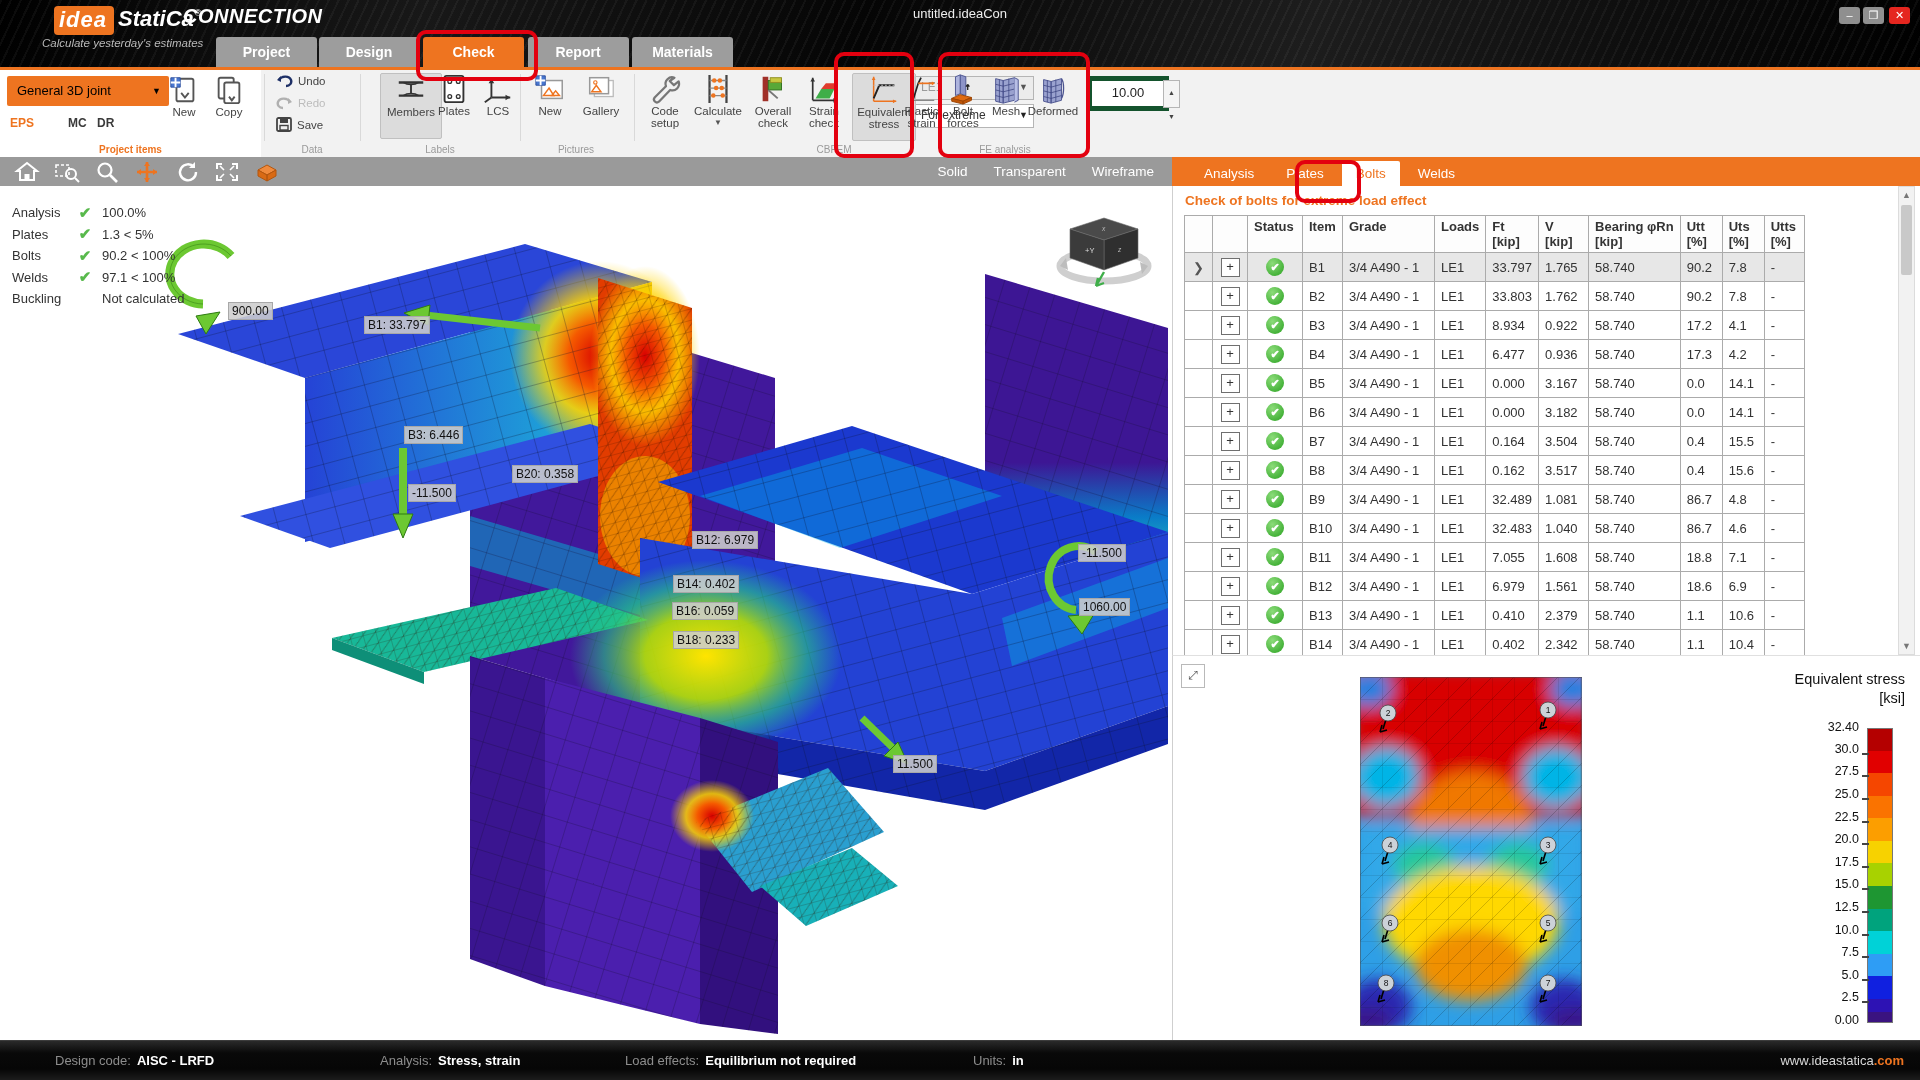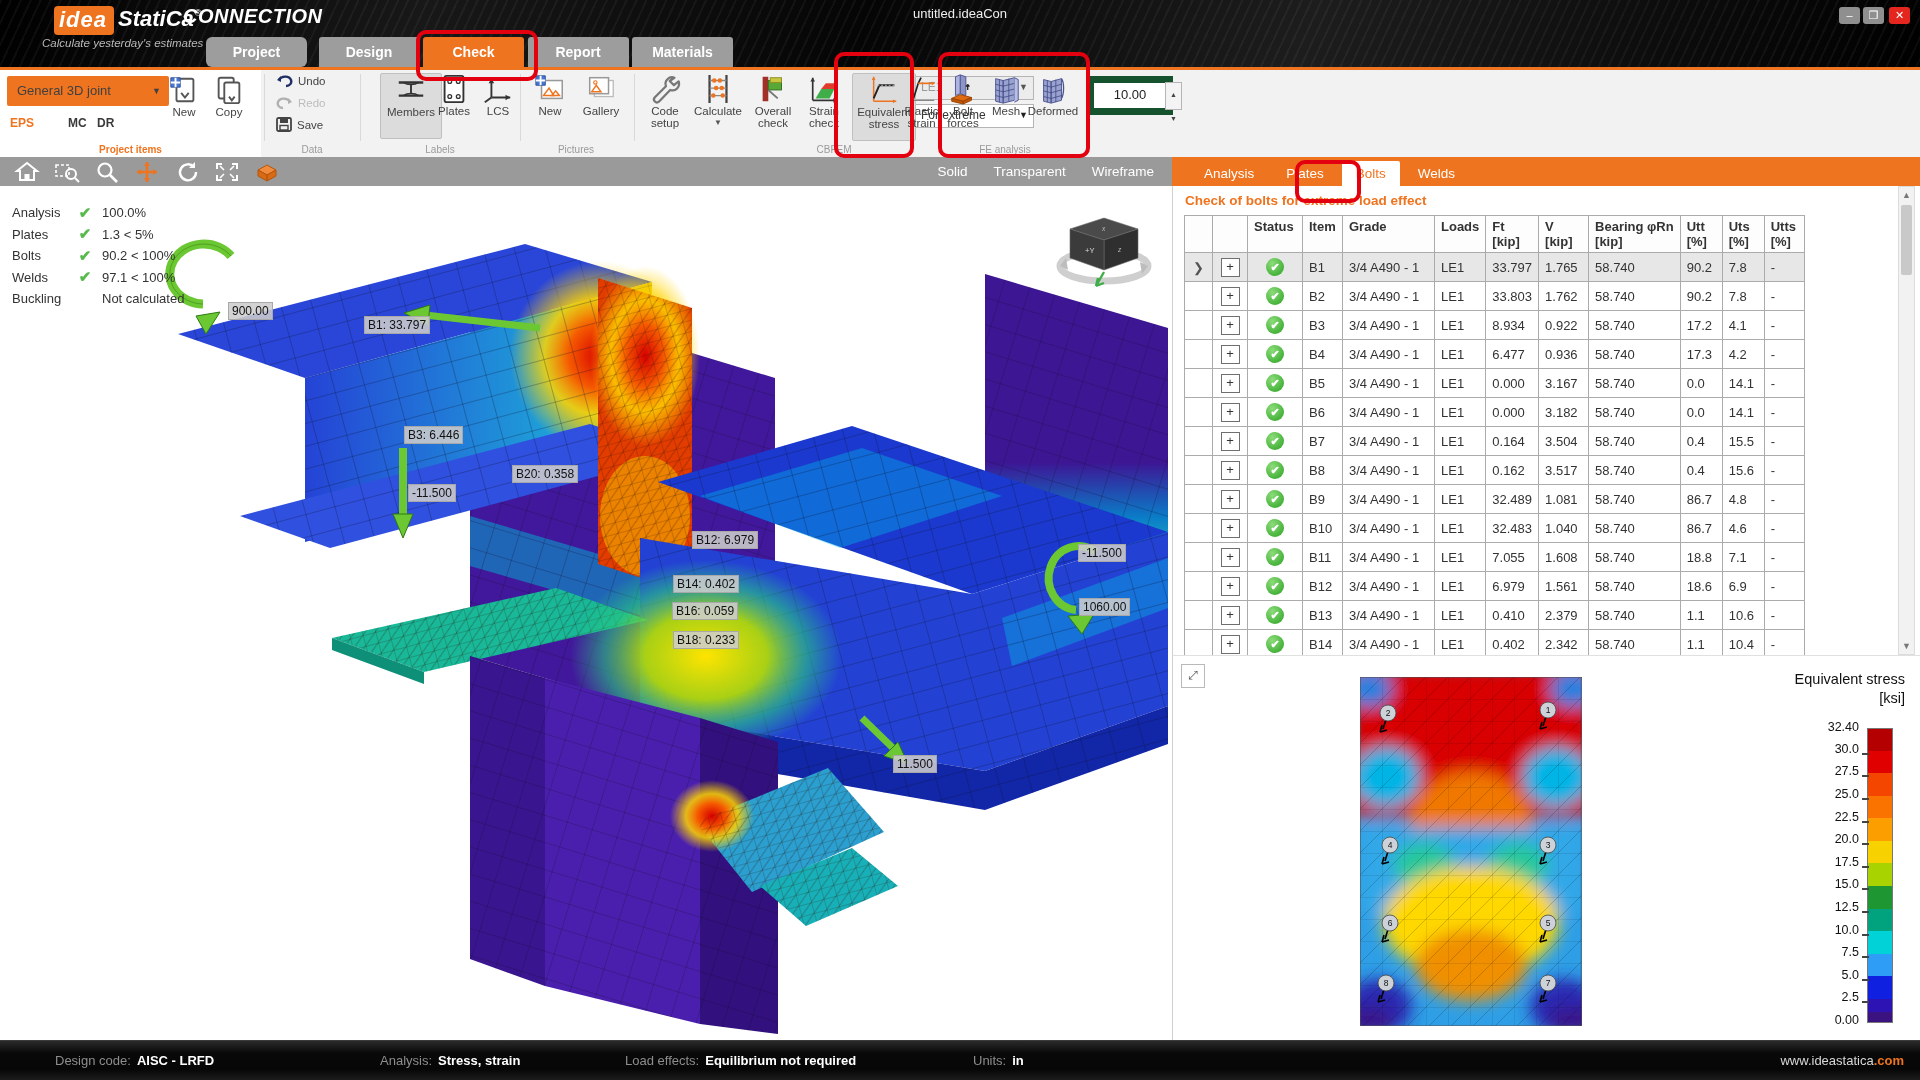--- a/index.html
+++ b/index.html
@@ -34,34 +34,34 @@
 
   
   #ribbon{position:absolute;left:0;top:70px;width:1920px;height:87px;background:#f2f2f2;
     border-bottom:1px solid #d7d7d7;}
   #grp-project{position:absolute;left:0;top:0;width:261px;height:87px;background:#fff;}
   .grp-label{position:absolute;bottom:2px;left:0;right:0;text-align:center;
     font-size:10px;color:#9a9a9a;}
   .grp-label.orange{color:#ee7420;font-weight:bold;}
   .vsep{position:absolute;top:4px;bottom:16px;width:1px;background:#d9d9d9;}
   #joint-btn{position:absolute;left:7px;top:6px;width:152px;height:30px;background:#ee7420;
-    color:#404040;font-size:13px;line-height:30px;padding-left:10px;border-radius:2px;}
+    color:#000000;font-size:13px;line-height:30px;padding-left:10px;border-radius:2px;}
   #joint-btn .dd{position:absolute;right:8px;top:0;font-size:9px;}
   .mode{position:absolute;top:46px;font-size:12px;font-weight:bold;color:#3a3a3a;}
   .mode.active{color:#ee7420;}
   .ribbon-btn{position:absolute;display:flex;flex-direction:column;align-items:center;
     font-size:11.5px;color:#444;text-align:center;line-height:12px;}
   .ribbon-btn.pressed{background:#dcdcdc;border:1px solid #c0c0c0;border-radius:2px;margin-left:12px;}
   .ribbon-btn.disabled{color:#ababab;filter:grayscale(1);opacity:.75;}
   .ricon{width:34px;height:32px;}
   .combo{position:absolute;height:22px;background:#fff;border:1px solid #b5b5b5;
     font-size:12px;color:#333;line-height:21px;padding-left:6px;}
   .combo .dd{position:absolute;right:5px;top:0;font-size:9px;color:#555;}
   .combo.disabled{background:#ececec;color:#9a9a9a;}
-  #spinner{position:absolute;left:1087px;top:6px;width:72px;height:25px;border:7px solid #14532d;
+  #spinner{position:absolute;left:1087px;top:6px;width:72px;height:25px;border:5px solid #14532d;
     background:#fff;font-size:13px;color:#222;line-height:24px;text-align:center;}
   #spinner .arrows{position:absolute;right:-16px;top:-1px;width:15px;height:26px;
     border:1px solid #b5b5b5;background:#f4f4f4;font-size:7px;color:#444;
     display:flex;flex-direction:column;align-items:center;justify-content:space-around;}
 
   
   .anno{position:absolute;border:4px solid #e3000f;border-radius:10px;pointer-events:none;z-index:60;}
 
   
   #vp-toolbar{position:absolute;left:0;top:157px;width:1172px;height:29px;background:#9a9a9a;
@@ -147,21 +147,21 @@
       <span id="logo-statica">StatiCa</span>
       <span id="logo-reg">®</span>
     </div>
     <div id="logo-product">CONNECTION</div>
     <div id="tagline">Calculate yesterday's estimates</div>
     <div id="doc-title">untitled.ideaCon</div>
     <div class="winbtn" style="right:60px;">–</div>
     <div class="winbtn" style="right:36px;">❐</div>
     <div class="winbtn" id="btn-close" style="right:10px;">✕</div>
     <div id="main-tabs">
-        <div class="main-tab" style="left: 206px; border-radius: 6px;">Project</div>
+        <div class="main-tab" style="left: 216px;">Project</div>
         <div class="main-tab" style="left: 318.5px;">Design</div>
         <div class="main-tab active" style="left: 423px;">Check</div>
         <div class="main-tab" style="left: 527.5px;">Report</div>
         <div class="main-tab" style="left: 632px;">Materials</div>
       </div>
   </div>
 
   <div id="ribbon">
 
     <div id="grp-project">

